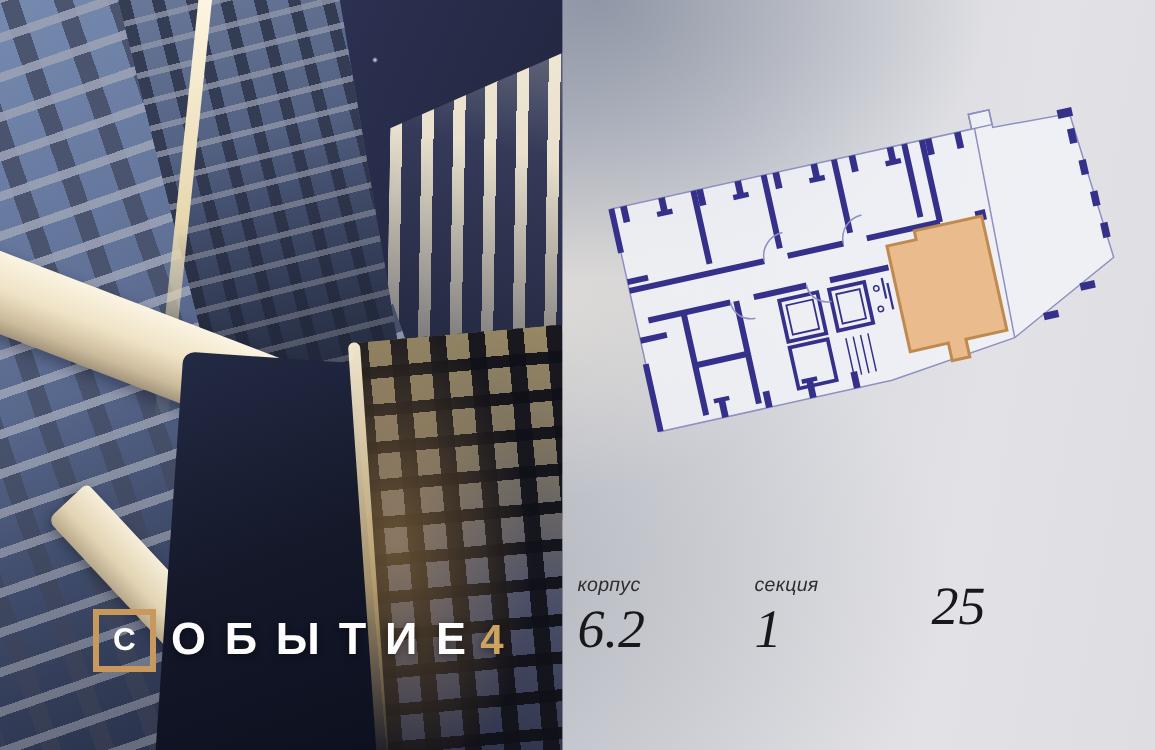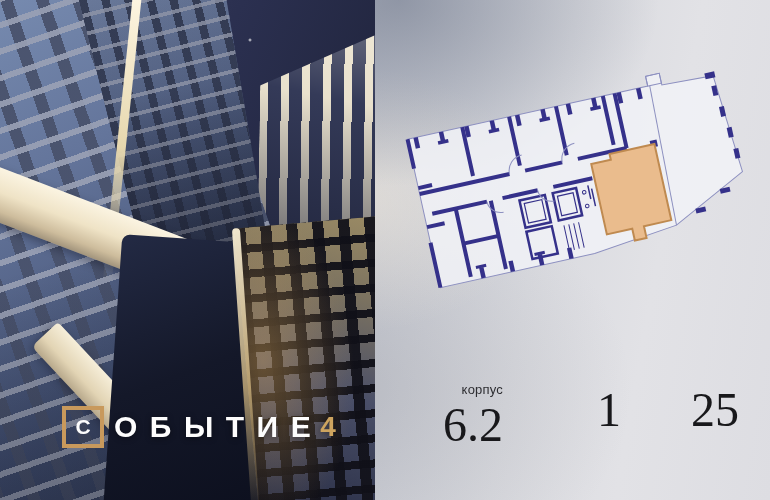--- a/index.html
+++ b/index.html
@@ -96,24 +96,24 @@
   .plan-panel { position:relative; width:395px; height:500px; overflow:hidden;
     background-image:
       radial-gradient(420px 300px at 6% 0%, rgba(88,98,120,.5), rgba(0,0,0,0) 62%),
       radial-gradient(300px 220px at -4% 40%, rgba(240,232,218,.55), rgba(0,0,0,0) 60%),
       radial-gradient(480px 360px at -8% 78%, rgba(140,142,150,.30), rgba(0,0,0,0) 60%),
       linear-gradient(100deg,#c6c9d2 0%, #d9dadf 42%, #e2e2e6 68%, #dddde2 100%);
   }
   .plan-svg { position:absolute; left:0; top:0; }
 
   .info-row { position:absolute; left:10px; top:382px; width:354px; display:flex; }
-  .info-cell { width:118px; text-align:right; }
+  .info-cell { width:118px; text-align:left;font-style:italic; }
   .info-label { font-size:13px; color:#2d2d31; letter-spacing:.2px; }
   .info-value { margin-top:4px; font-family:"Liberation Serif", serif; font-weight:400;
-    font-size:48px; color:#18181b; line-height:1; }
+    font-size:36px; color:#18181b; line-height:1; }
 </style>
 </head>
 <body>
 
 <div class="stage">
 
   <div class="hero">
     <div class="sky"></div>
     <div class="tower-stripes"></div>
     <div class="facade-left"></div>
@@ -212,20 +212,21 @@
         </g>
       </g>
     </svg>
 
     <div class="info-row">
       <div class="info-cell">
         <div class="info-label">корпус</div>
         <div class="info-value">6.2</div>
       </div>
       <div class="info-cell">
+        <div class="info-label">секция</div>
         <div class="info-value">1</div>
       </div>
       <div class="info-cell">
         <div class="info-value">25</div>
       </div>
     </div>
   </div>
 </div>
 
 </body></html>

